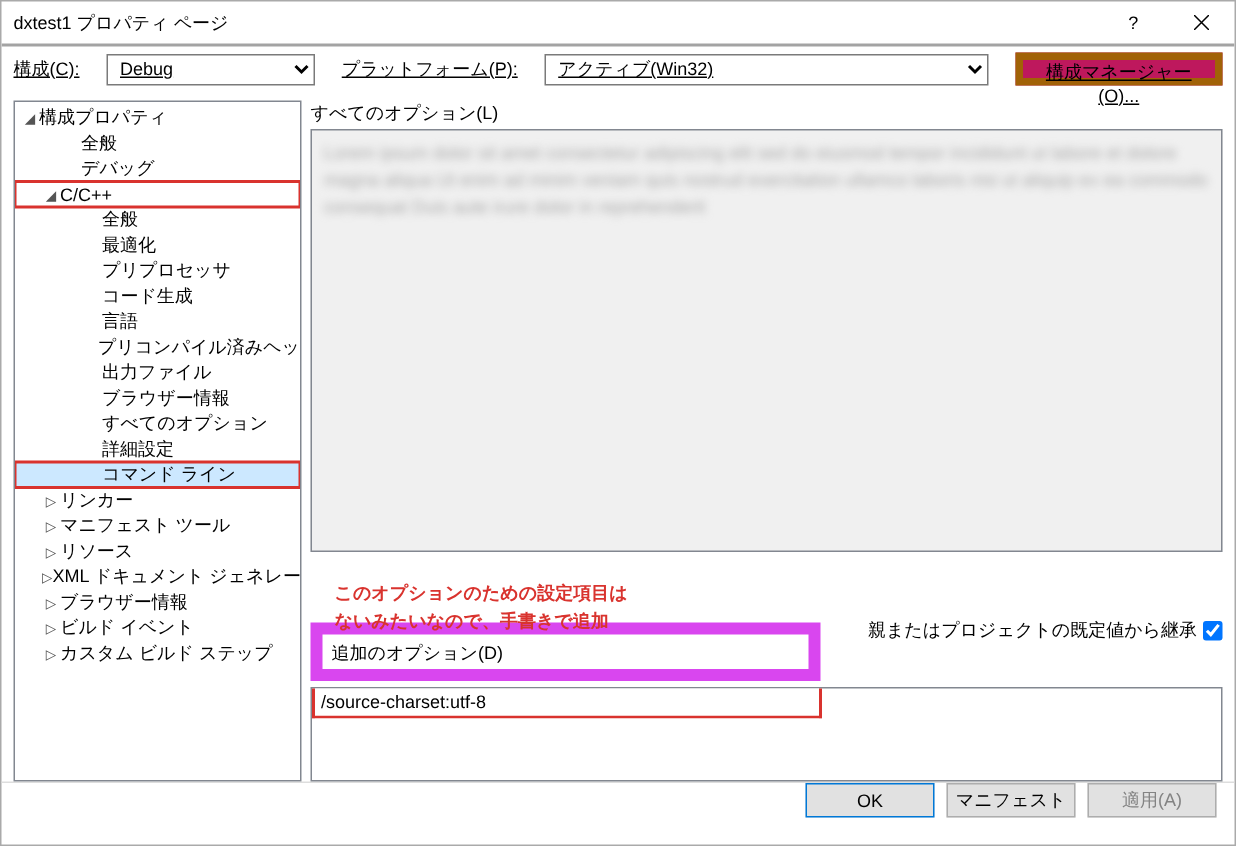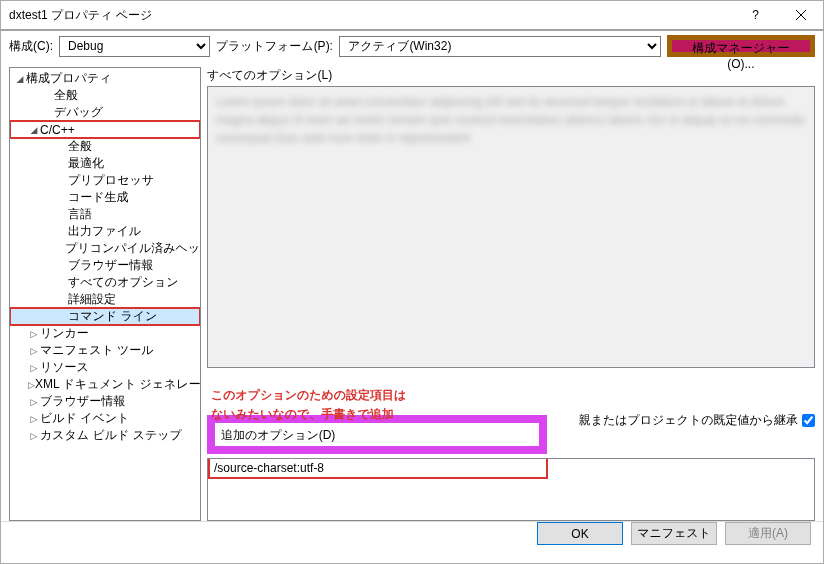--- a/index.html
+++ b/index.html
@@ -2,41 +2,41 @@
 <html><head>
 <meta charset="utf-8">
 <style>
 * { box-sizing: border-box; margin: 0; padding: 0; font-family: "Yu Gothic UI", "Meiryo", sans-serif; font-size: 12px; }
 body { background: #fff; width: 824px; height: 564px; overflow: hidden; border: 1px solid #aaa; }
 
 .titlebar { height: 30px; display: flex; align-items: center; padding: 0 0 0 8px; border-bottom: 2px solid #a3a3a3; }
 .titlebar .title { flex: 1; }
 .titlebar .btn { width: 45px; height: 30px; display: flex; align-items: center; justify-content: center; cursor: pointer; }
 
-.toolbar { height: 30px; display: flex; align-items: center; padding: 4px 8px; gap: 6px; }
+.toolbar { height: 30px; display: flex; align-items: center; padding: 4px 8px; gap: 18px; text-decoration: underline; }
 .toolbar label { white-space: nowrap; }
 .toolbar select { border: 1px solid #7a7a7a; background: #fff; height: 21px; padding: 0 4px; }
 .toolbar .config-sel { width: 158px; }
 .toolbar .platform-sel { width: 338px; }
 .toolbar .mgr-btn { border: 5px solid #a16207; background: #be185d; height: 22px; padding: 0 10px; margin-left: auto; cursor: pointer; }
 
 .main { display: flex; height: 460px; padding: 6px 8px 0 8px; gap: 6px; }
 
 .tree { width: 192px; border: 1px solid #828790; overflow-y: auto; overflow-x: hidden; background: #fff; padding: 2px 0; }
 .tree-item { display: flex; align-items: center; height: 17px; padding-left: 4px; cursor: pointer; white-space: nowrap; }
 .tree-item.selected { background: #cce8ff; }
 .tree-item .arrow { width: 12px; text-align: center; font-size: 9px; color: #555; }
 .tree-item.highlighted { outline: 2px solid #d9332e; outline-offset: -1px; }
 
 .content { flex: 1; display: flex; flex-direction: column; position: relative; }
 .opt-label { margin-bottom: 2px; }
 .all-options-box { border: 1px solid #828790; background: #f0f0f0; height: 310px; padding: 6px 8px; color: #aaa; line-height: 1.5; font-size: 11px; position: relative; }
 .blur-text { filter: blur(3px); user-select: none; }
 
-.annotation { position: absolute; top: 318px; left: 4px; color: #d9332e; font-weight: bold; font-size: 14px; line-height: 1.3; }
+.annotation { position: absolute; top: 318px; left: 16px; color: #d9332e; font-weight: bold; font-size: 14px; line-height: 1.3; }
 
 .inherit-row { display: flex; align-items: center; justify-content: flex-end; margin-top: 44px; gap: 4px; }
 .inherit-row input[type=checkbox] { width: 13px; height: 13px; }
 
 .extra-box { border: 8px solid #d946ef; padding: 4px 6px 0 6px; margin-top: -14px; width: 340px; }
 .extra-label { margin-bottom: 2px; }
 
 .extra-textarea-wrapper { border: 1px solid #828790; margin-top: 4px; }
 .extra-option-row { display: flex; align-items: flex-start; gap: 0; }
 .extra-option-row .boxed-input { border: 2px solid #d9332e; border-top: none; width: 340px; }
@@ -106,25 +106,25 @@
       <div class="tree-item" style="padding-left: 46px;">
         <span class="arrow"></span>
         <span>コード生成</span>
       </div>
       <div class="tree-item" style="padding-left: 46px;">
         <span class="arrow"></span>
         <span>言語</span>
       </div>
       <div class="tree-item" style="padding-left: 46px;">
         <span class="arrow"></span>
+        <span>プリコンパイル済みヘッ</span>
+      </div>
+      <div class="tree-item" style="padding-left: 46px;">
+        <span class="arrow"></span>
         <span>出力ファイル</span>
-      </div>
-      <div class="tree-item" style="padding-left: 46px;">
-        <span class="arrow"></span>
-        <span>プリコンパイル済みヘッ</span>
       </div>
       <div class="tree-item" style="padding-left: 46px;">
         <span class="arrow"></span>
         <span>ブラウザー情報</span>
       </div>
       <div class="tree-item" style="padding-left: 46px;">
         <span class="arrow"></span>
         <span>すべてのオプション</span>
       </div>
       <div class="tree-item" style="padding-left: 46px;">

